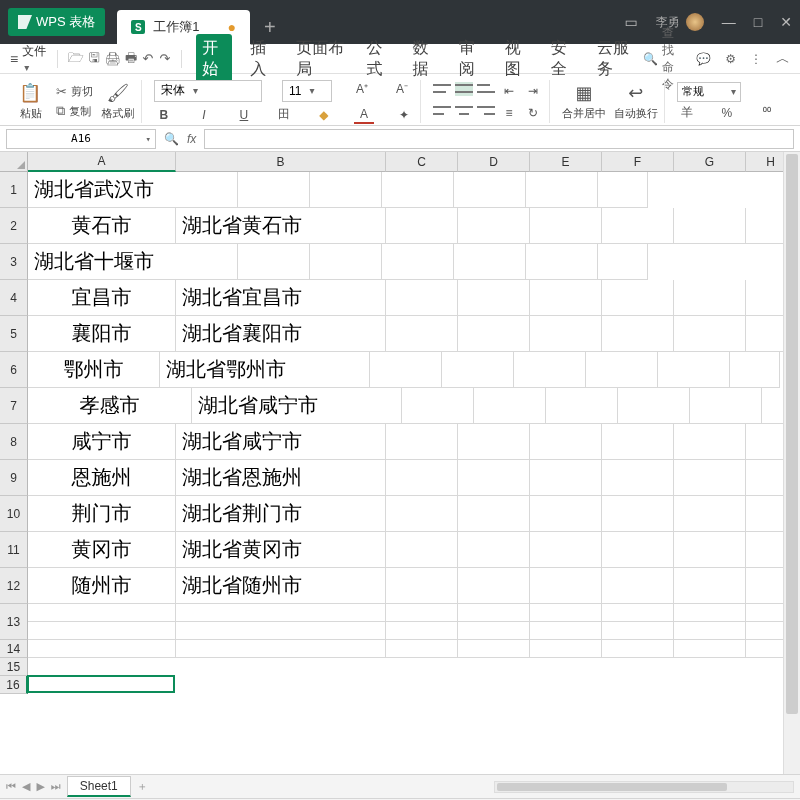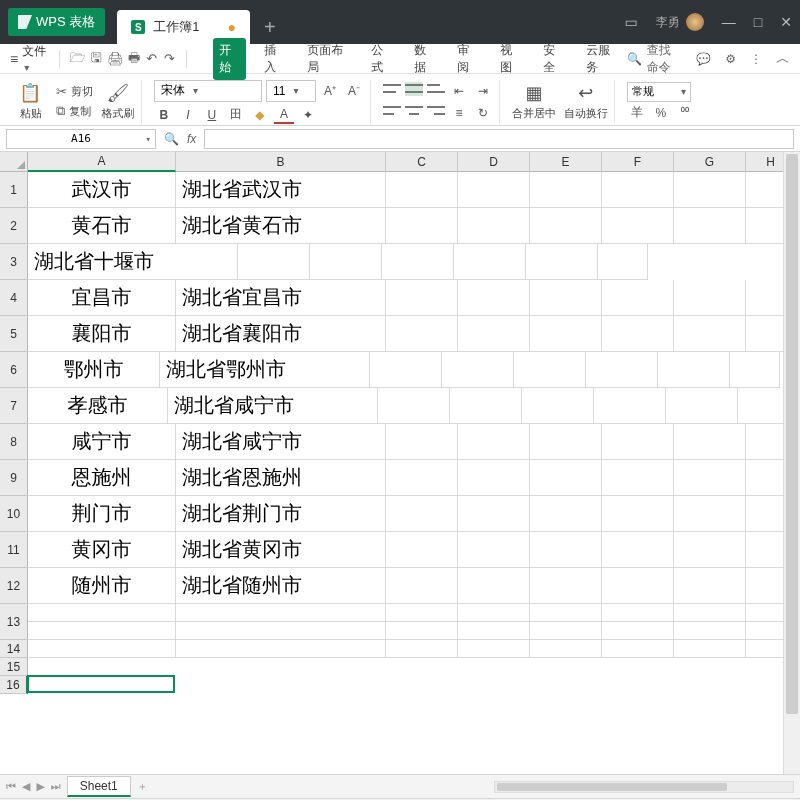--- a/index.html
+++ b/index.html
@@ -19,40 +19,40 @@
   .avatar { width:18px; height:18px; border-radius:50%; background: radial-gradient(circle,#e8c488,#9c6b3a); }
   
   
   .menubar { height: 30px; background: #fff; display: flex; align-items: center; padding: 0 10px; gap: 6px; border-bottom: 1px solid #e0e0e0; }
   .menu-left { display:flex; align-items:center; gap:4px;}
   .burger { font-size:14px; color:#555;}
   .file-btn { font-size:12px; color:#333;}
   .dd { font-size:10px; color:#666; margin-left:2px;}
   .divider { width:1px; height:18px; background:#ddd; margin:0 6px;}
   .mini-icon { width:16px; height:16px; display:inline-flex; align-items:center; justify-content:center; color:#666; font-size:13px;}
-  .menu-tabs { display:flex; gap:14px; margin-left:14px; font-size:12px;}
+  .menu-tabs { display:flex; gap:14px; margin-left:2px; font-size:16px;}
   .menu-tab { padding:4px 4px; color:#444; }
   .menu-tab.active { background:#0c8c59; color:#fff; border-radius:3px; padding:4px 6px;}
   .menubar-right { margin-left:auto; display:flex; align-items:center; gap:14px; color:#666;}
   .search-cmd { display:flex; align-items:center; gap:4px; font-size:12px;}
   .chev-up { font-size:14px;}
   
   
   .ribbon { background:#fff; display:flex; align-items:stretch; padding: 6px 8px 2px 8px; gap:6px; border-bottom:1px solid #d5d5d5; height:52px;}
   .rgroup { display:flex; align-items:center; gap:8px; padding:0 6px; border-right:1px solid #e4e4e4;}
   .rgroup:last-child { border-right:none;}
   .big-btn { display:flex; flex-direction:column; align-items:center; justify-content:center; gap:2px; font-size:11px; color:#444; min-width:34px;}
   .big-btn .bicon { font-size:18px; color:#555;}
   .vstack { display:flex; flex-direction:column; gap:4px;}
   .hitem { display:flex; align-items:center; gap:4px; font-size:11px; color:#444;}
   .hitem .ic { font-size:13px; color:#666;}
   .font-select,.size-select { border:1px solid #c7c7c7; background:#fff; font-size:12px; height:22px; display:flex; align-items:center; padding:0 6px; gap:6px;}
   .font-select { width:108px;}
   .size-select { width:50px;}
-  .mini-row { display:flex; gap:4px; align-items:center;}
+  .mini-row { display:flex; gap:20px; }
   .tbtn { width:20px; height:18px; display:flex; align-items:center; justify-content:center; color:#555; font-size:12px;}
   .tbtn.u { text-decoration:underline;}
   .align-grid { display:flex; flex-direction:column; gap:4px;}
   .align-row { display:flex; gap:4px;}
   .abtn { width:18px; height:14px; display:flex; flex-direction:column; justify-content:space-around;}
   .abtn span { height:2px; background:#777;}
   .abtn.sel { background:#d3e8dd;}
   .num-group { display:flex; flex-direction:column; gap:2px; font-size:11px;}
   .num-select { border:1px solid #c7c7c7; width:64px; height:20px; display:flex; align-items:center; padding:0 4px; justify-content:space-between;}
   
@@ -303,21 +303,20 @@
       <div class="rowhdr" style="height: 36px;">10</div>
       <div class="rowhdr" style="height: 36px;">11</div>
       <div class="rowhdr" style="height: 36px;">12</div>
       <div class="rowhdr" style="height: 36px;">13</div>
       <div class="rowhdr" style="height: 18px;">14</div>
       <div class="rowhdr" style="height: 18px;">15</div>
       <div class="rowhdr sel" style="height: 18px;">16</div>
     </div>
   <div class="cells" id="cells">
       <div class="cellrow">
-        <div class="cell colA" style="width: 148px; height: 36px;">武汉市</div>
         <div class="cell" style="width: 210px; height: 36px;">湖北省武汉市</div>
         <div class="cell" style="width: 72px; height: 36px;"></div>
         <div class="cell" style="width: 72px; height: 36px;"></div>
         <div class="cell" style="width: 72px; height: 36px;"></div>
         <div class="cell" style="width: 72px; height: 36px;"></div>
         <div class="cell" style="width: 72px; height: 36px;"></div>
         <div class="cell" style="width: 50px; height: 36px;"></div>
       </div>
       <div class="cellrow">
         <div class="cell colA" style="width: 148px; height: 36px;">黄石市</div>
@@ -362,21 +361,21 @@
         <div class="cell colA" style="width: 132px; height: 36px; font-family: Liberation Serif, serif;">鄂州市</div>
         <div class="cell" style="width: 210px; height: 36px;">湖北省鄂州市</div>
         <div class="cell" style="width: 72px; height: 36px;"></div>
         <div class="cell" style="width: 72px; height: 36px;"></div>
         <div class="cell" style="width: 72px; height: 36px;"></div>
         <div class="cell" style="width: 72px; height: 36px;"></div>
         <div class="cell" style="width: 72px; height: 36px;"></div>
         <div class="cell" style="width: 50px; height: 36px;"></div>
       </div>
       <div class="cellrow">
-        <div class="cell colA" style="width: 140px; height: 36px;">孝感市</div>
+        <div class="cell colA" style="width: 164px; height: 36px;">孝感市</div>
         <div class="cell" style="width: 210px; height: 36px;">湖北省咸宁市</div>
         <div class="cell" style="width: 72px; height: 36px;"></div>
         <div class="cell" style="width: 72px; height: 36px;"></div>
         <div class="cell" style="width: 72px; height: 36px;"></div>
         <div class="cell" style="width: 72px; height: 36px;"></div>
         <div class="cell" style="width: 72px; height: 36px;"></div>
         <div class="cell" style="width: 50px; height: 36px;"></div>
       </div>
       <div class="cellrow">
         <div class="cell colA" style="width: 148px; height: 36px;">咸宁市</div>

